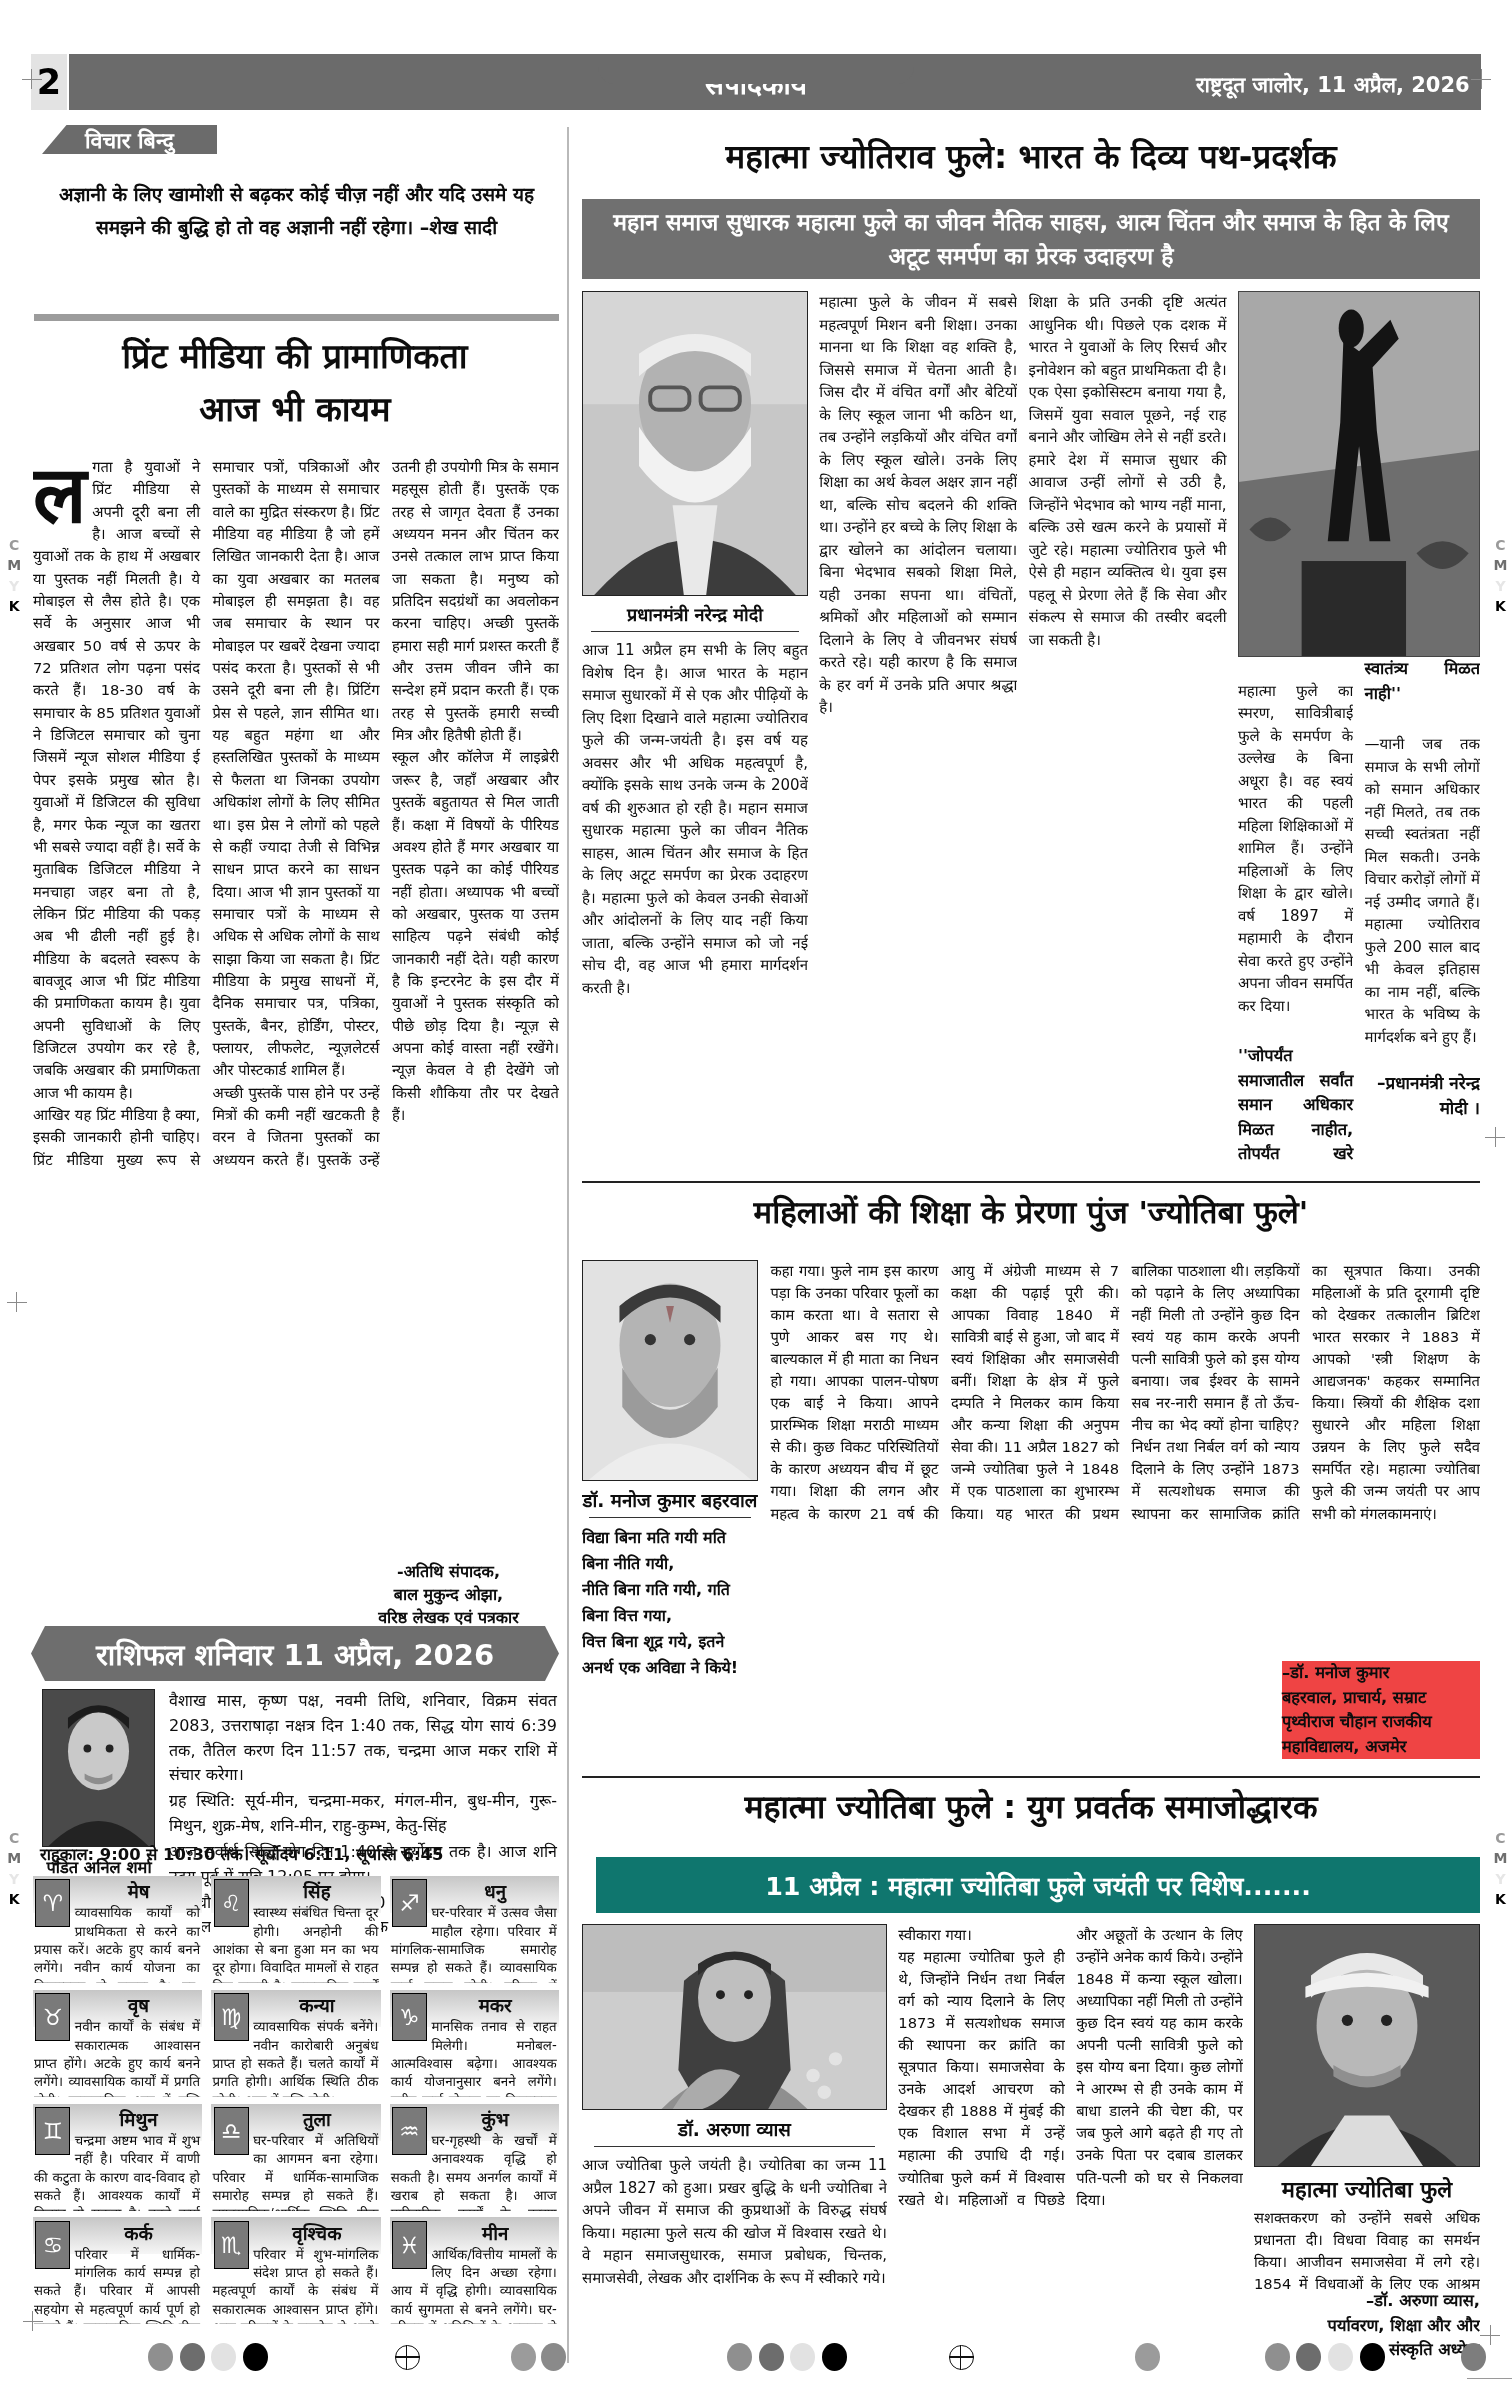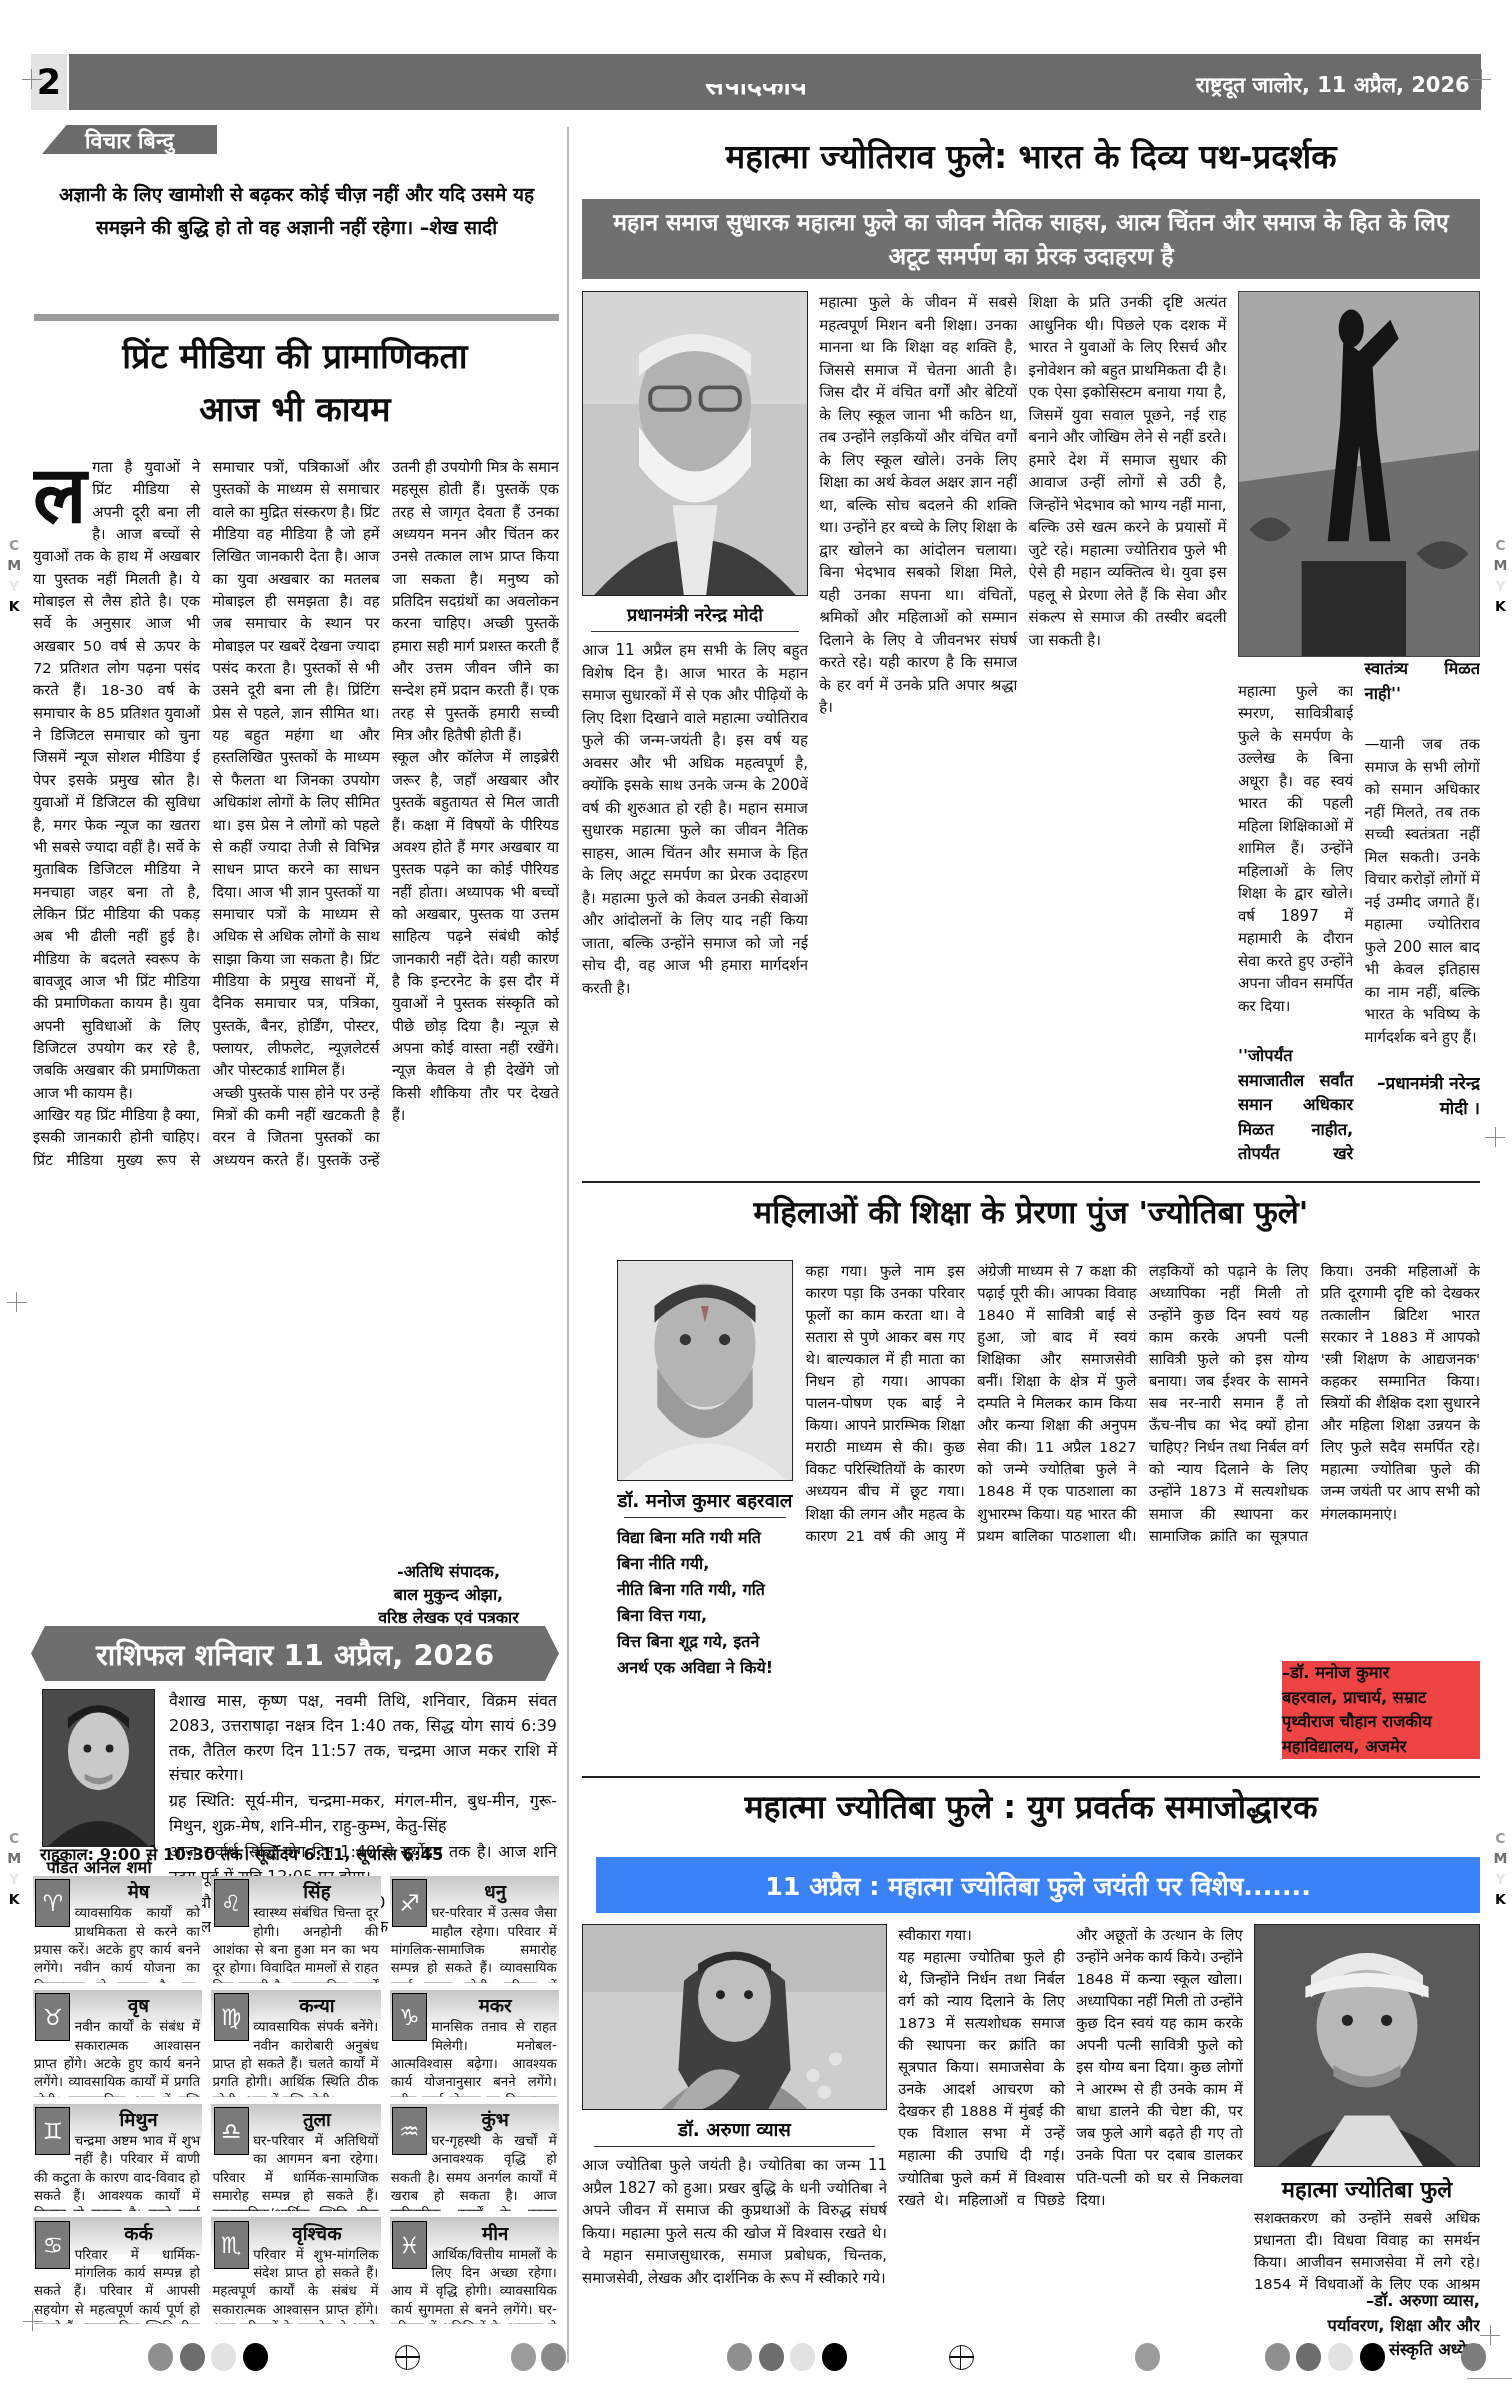--- a/index.html
+++ b/index.html
@@ -52,30 +52,30 @@
   .cap-rule{height:1.1px;background:#333;margin:5.6px auto 6.8px auto;width:92%;}
   .flexcol{display:flex;flex-direction:column;overflow:hidden;}
   .phule-quote{font-size:16.4px;font-weight:bold;text-align:justify;line-height:1.5;margin:4.5px 0;}
   .signature{font-size:17px;font-weight:bold;text-align:right;line-height:1.5;white-space:pre-line;}
 
   
   .rule-dark{position:absolute;background:#222;}
   .women-headline{position:absolute;left:582px;top:1190px;width:898px;font-size:31px;font-weight:bold;
                   text-align:center;white-space:nowrap;}
   .women-content{position:absolute;left:582px;top:1260px;width:898px;height:508px;display:flex;gap:12.4px;overflow:hidden;}
-  .women-left{width:176px;flex:none;margin-left:35px;}
+  .women-left{width:176px;flex:none;}
   .poem{font-size:16px;font-weight:bold;line-height:1.62;white-space:pre-line;margin-top:3.4px;}
   .women-body{flex:1;column-count:4;column-gap:12.4px;}
   .women-sign{position:absolute;left:1282px;top:1661px;width:198px;background:#ef4444;font-size:16.4px;font-weight:bold;
               text-align:left;line-height:1.5;white-space:pre-line;}
 
   
   .jayanti-headline{position:absolute;left:582px;top:1784px;width:898px;font-size:32px;font-weight:bold;
                     text-align:center;white-space:nowrap;}
-  .jayanti-banner{position:absolute;left:596px;top:1857px;width:884px;height:56px;background:#3b82f6;color:#fff;
+  .jayanti-banner{position:absolute;left:596px;top:1857px;width:884px;height:56px;background:#0f766e;color:#fff;
                   font-size:25.4px;font-weight:bold;display:flex;align-items:center;justify-content:center;}
   .jayanti-content{position:absolute;left:582px;top:1924px;width:898px;height:439px;display:flex;gap:11.3px;overflow:hidden;}
   .jy-left{width:305px;flex:none;}
   .jy-mid{flex:1;column-count:2;column-gap:11.3px;}
   .jy-right{width:226px;flex:none;display:flex;flex-direction:column;}
 
   
   .horo-bar{position:absolute;left:31px;top:1626px;width:528px;height:55px;background:#6e6e6e;color:#fff;
             font-size:29px;font-weight:bold;display:flex;align-items:center;justify-content:center;
             clip-path:polygon(0 50%,14px 0,514px 0,528px 50%,514px 100%,14px 100%);}

